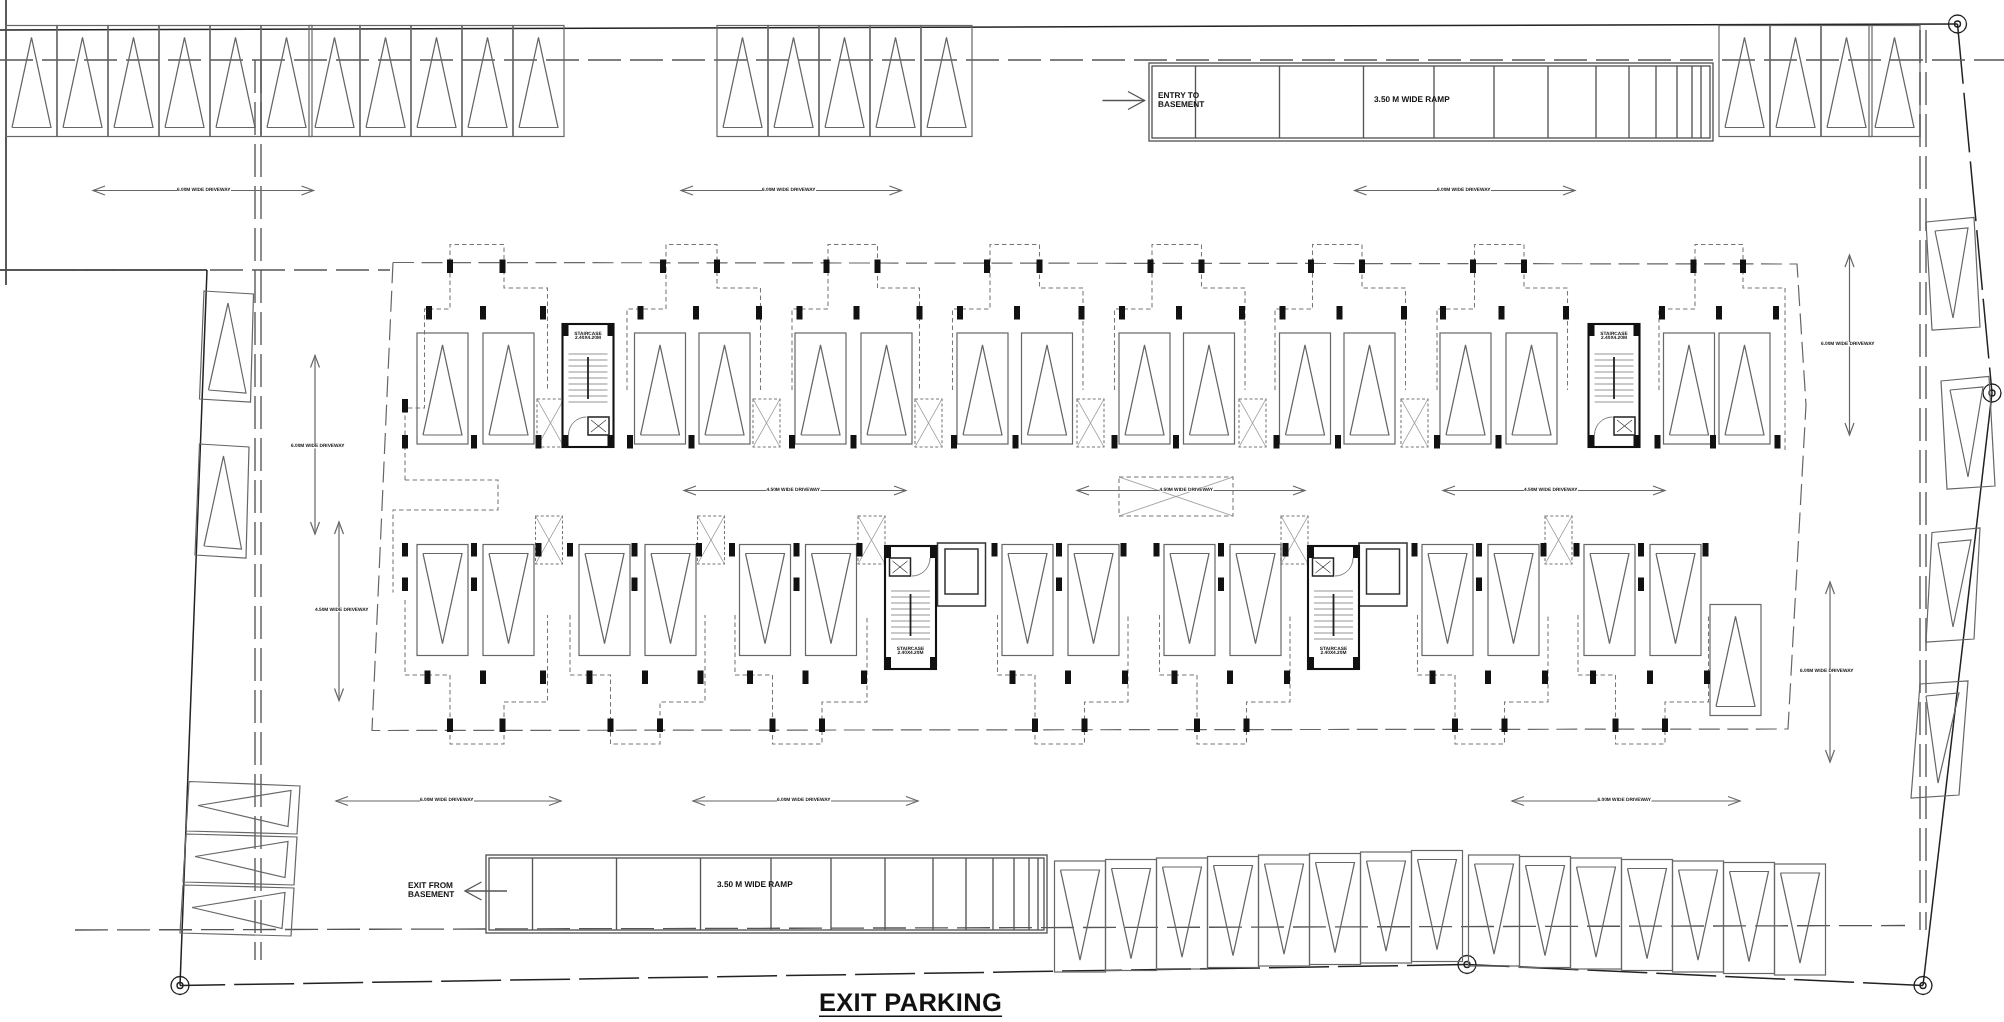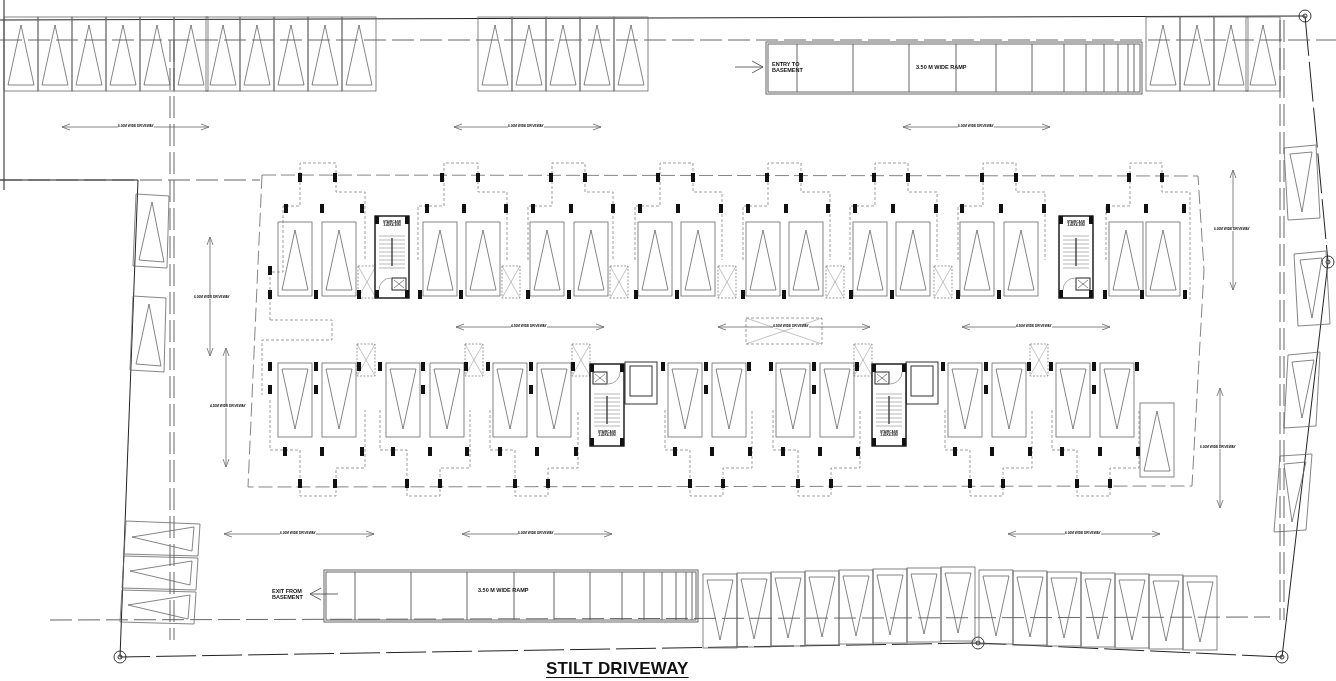--- a/index.html
+++ b/index.html
@@ -483,13 +483,13 @@
 
 <div class="lbl tiny" style="left:381px;top:221px;text-align:center;width:22px;white-space:pre-line;">STAIRCASE
 2.40X4.20M</div>
 <div class="lbl tiny" style="left:1065px;top:221px;text-align:center;width:22px;white-space:pre-line;">STAIRCASE
 2.40X4.20M</div>
 <div class="lbl tiny" style="left:596px;top:431px;text-align:center;width:22px;white-space:pre-line;">STAIRCASE
 2.40X4.20M</div>
 <div class="lbl tiny" style="left:878px;top:431px;text-align:center;width:22px;white-space:pre-line;">STAIRCASE
 2.40X4.20M</div>
 
-<div class="title">STILT DRIVEWAY</div>
+<div class="title">EXIT PARKING</div>
 
 </body></html>

